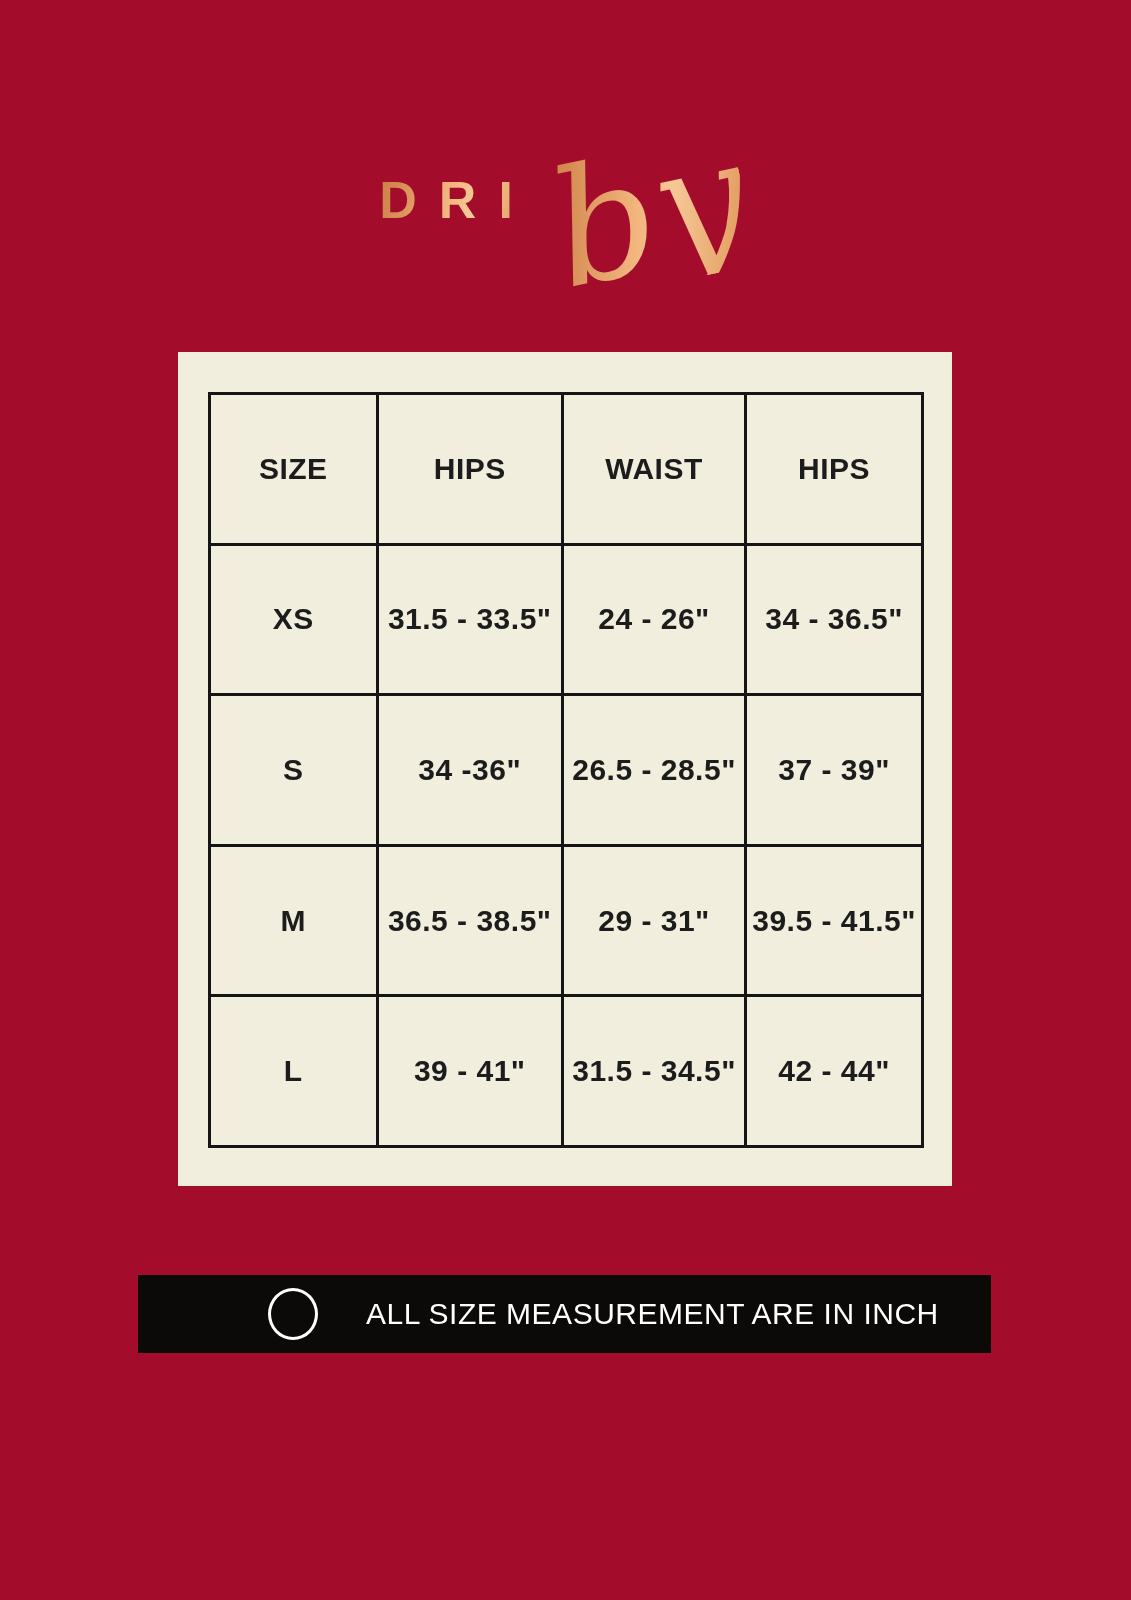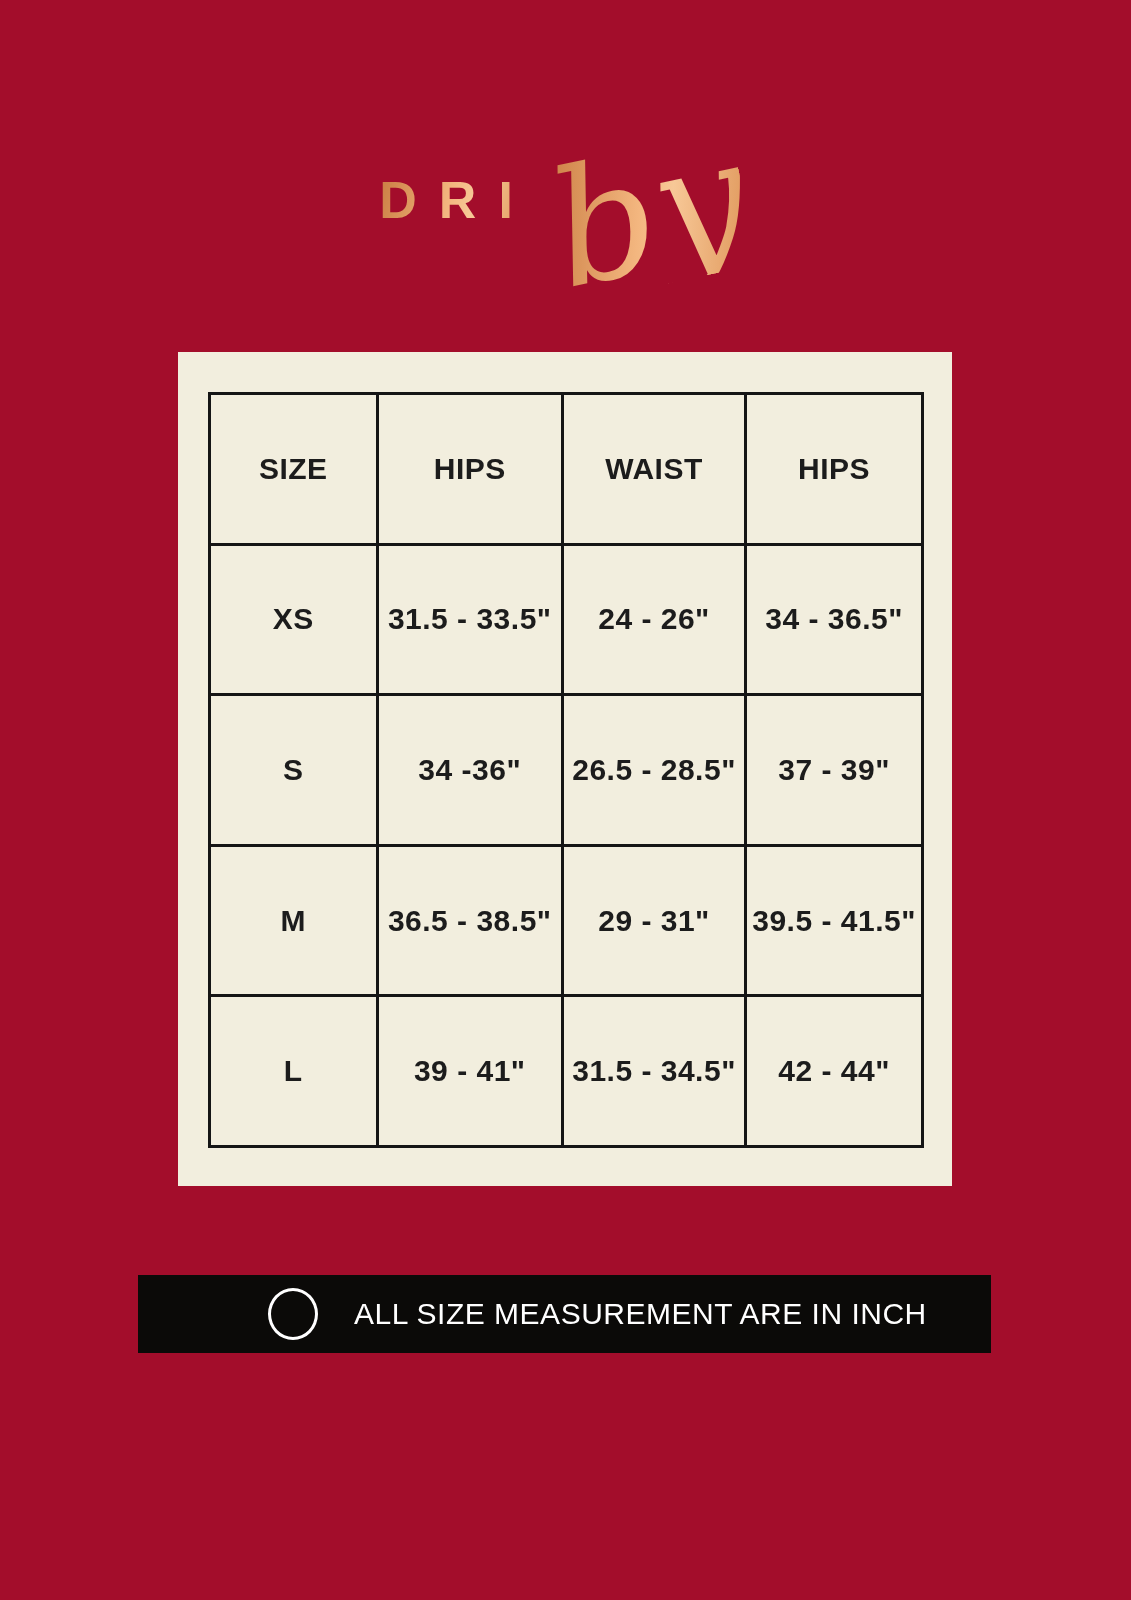--- a/index.html
+++ b/index.html
@@ -92,21 +92,21 @@
     border: 3px solid #ffffff;
     border-radius: 50%;
     margin-left: 130px;
     flex: 0 0 auto;
     box-sizing: border-box;
   }
   .banner .note {
     color: #ffffff;
     font-size: 30px;
     letter-spacing: 0.5px;
-    margin-left: 36px;
+    margin-left: 48px;
     white-space: nowrap;
   }
 </style>
 </head>
 <body>
 
 <div class="logo">
   <span class="logo-word">DRI</span>
   <span class="logo-script">by</span>
 </div>

